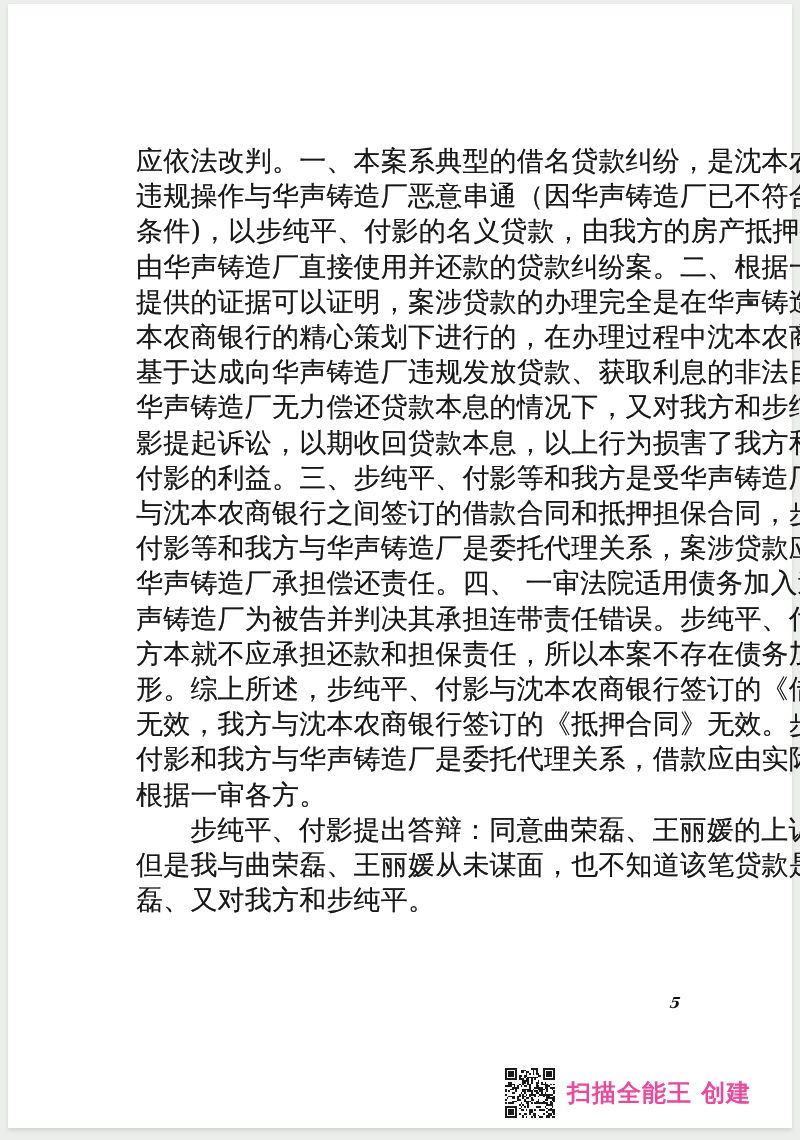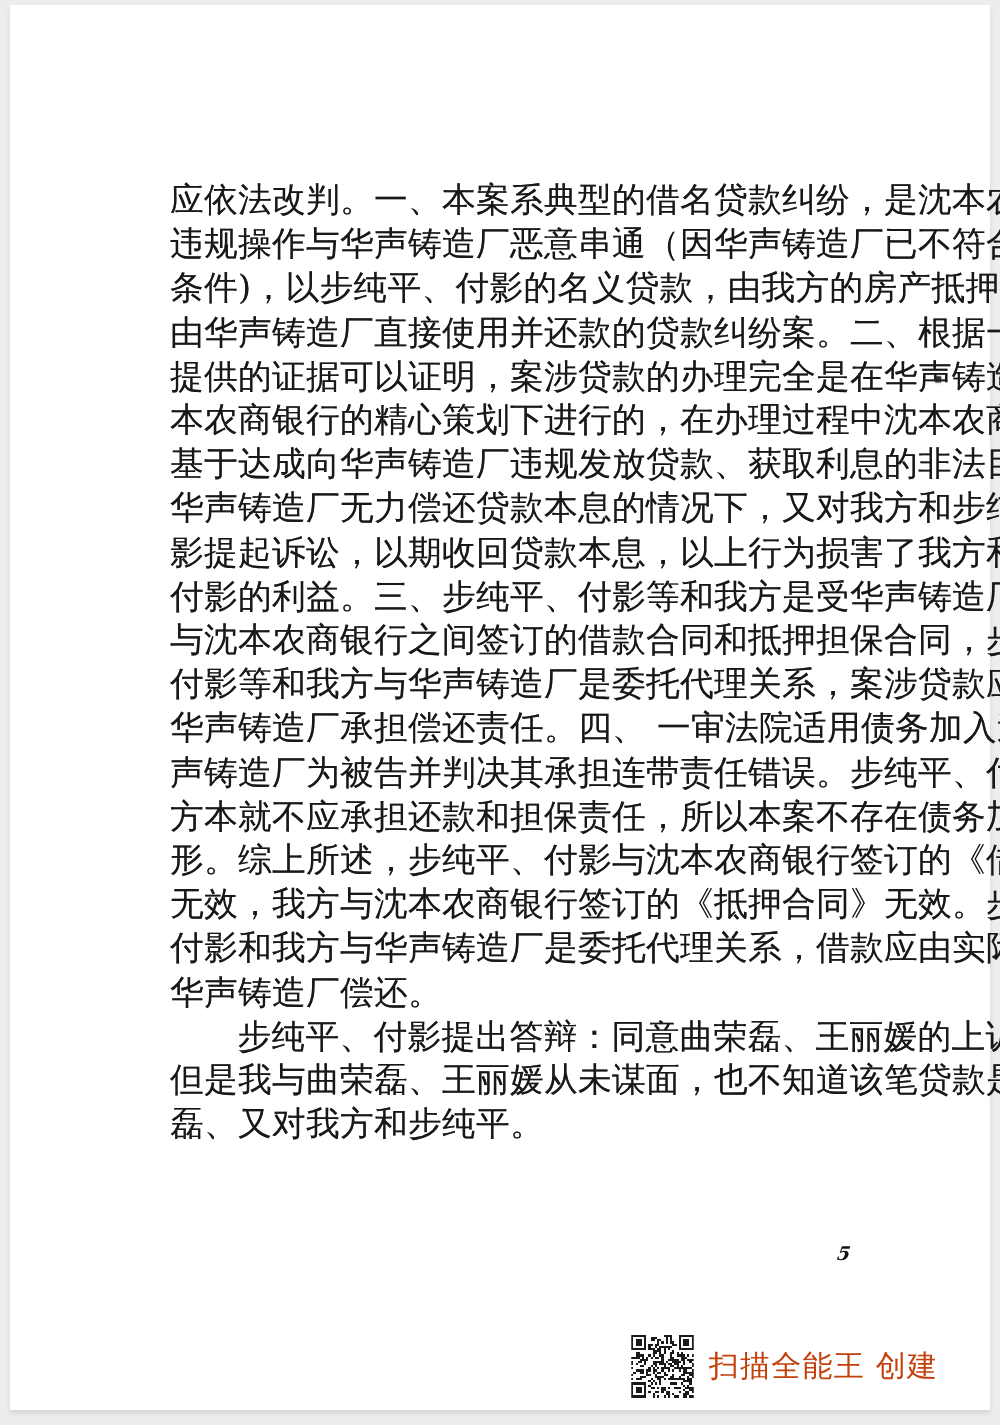--- a/index.html
+++ b/index.html
@@ -33,21 +33,21 @@
     box-shadow:0 0 2px 1px rgba(90,90,90,0.25);
   }
   .footer-mark{
     position:absolute;left:497px;top:1063px;
     display:flex;align-items:center;
   }
   .qr{ width:50px;height:52px;display:block; }
   .qr-caption{
     margin-left:12px;
     font-family:"DejaVu Sans","Liberation Sans",sans-serif;
-    font-size:24px;color:#c2410c;letter-spacing:1px;white-space:nowrap;
+    font-size:24px;color:#ec4899;letter-spacing:1px;white-space:nowrap;font-weight:bold;
   }
 </style>
 </head>
 <body>
 
 <div class="page">
 
   <div class="text-block">
     <div class="line">应依法改判。一、本案系典型的借名贷款纠纷，是沈本农商银行</div>
     <div class="line">违规操作与华声铸造厂恶意串通（因华声铸造厂已不符合贷款</div>
@@ -60,21 +60,21 @@
     <div class="line">影提起诉讼，以期收回贷款本息，以上行为损害了我方和步纯平、</div>
     <div class="line">付影的利益。三、步纯平、付影等和我方是受华声铸造厂的委托</div>
     <div class="line">与沈本农商银行之间签订的借款合同和抵押担保合同，步纯平、</div>
     <div class="line">付影等和我方与华声铸造厂是委托代理关系，案涉贷款应由本溪</div>
     <div class="line">华声铸造厂承担偿还责任。四、 一审法院适用债务加入追加华</div>
     <div class="line">声铸造厂为被告并判决其承担连带责任错误。步纯平、付影和我</div>
     <div class="line">方本就不应承担还款和担保责任，所以本案不存在债务加入的情</div>
     <div class="line">形。综上所述，步纯平、付影与沈本农商银行签订的《借款合同》</div>
     <div class="line">无效，我方与沈本农商银行签订的《抵押合同》无效。步纯平、</div>
     <div class="line">付影和我方与华声铸造厂是委托代理关系，借款应由实际借款人</div>
-    <div class="line">华声铸造厂偿还。</div>
+    <div class="line">根据一审各方。</div>
     <div class="line indent">步纯平、付影提出答辩：同意曲荣磊、王丽媛的上诉意见。</div>
     <div class="line">但是我与曲荣磊、王丽媛从未谋面，也不知道该笔贷款是由曲荣</div>
     <div class="line">磊、又对我方和步纯平。</div>
   </div>
 
   <div class="speck"></div>
 
   <div class="page-number">5</div>
 
   <div class="footer-mark">

